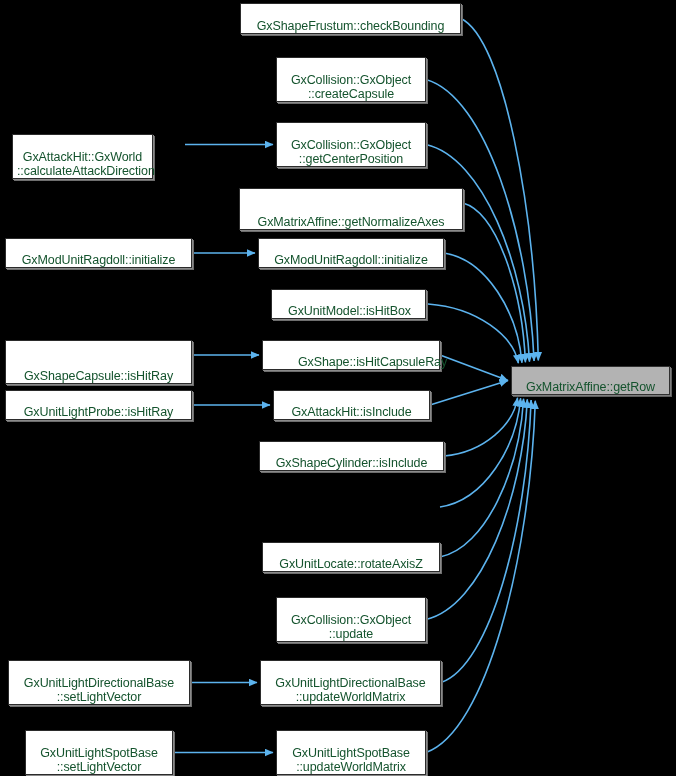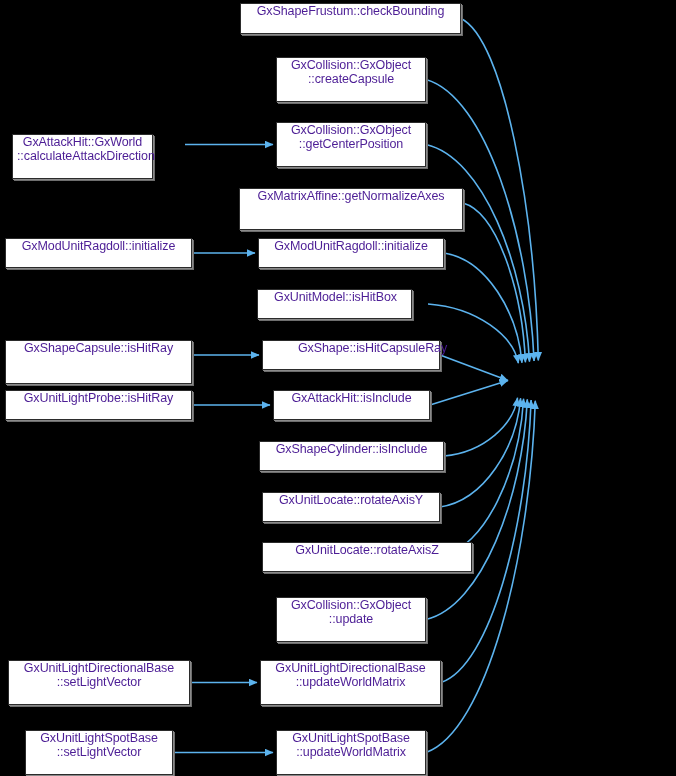--- a/index.html
+++ b/index.html
@@ -28,27 +28,27 @@
     position: absolute;
     left: 0;
     top: 0;
     width: 676px;
     height: 776px;
   }
   .node {
     position: absolute;
     box-sizing: border-box;
     display: flex;
-    align-items: flex-start;
+    align-items: flex-end;
     justify-content: center;
     text-align: center;
     background: #ffffff;
     border: 1px solid #2b2b2b;
     box-shadow: 1px 1px 0 0 #8a8a8a, 2px 2px 0 0 #6e6e6e;
-    color: #4c1d95;
+    color: #14532d;
     font-size: 12.5px;
     line-height: 14px;
     letter-spacing: -0.1px;
     white-space: pre-line;
     padding: 0 4px;
     cursor: pointer;
   }
   .node.target {
     background: #b3b3b3;
     border: 1px solid #303030;
@@ -96,32 +96,32 @@
       <div class="node" style="left: 240px; top: 3px; width: 221px; height: 31px;"><span class="node-label">GxShapeFrustum::checkBounding</span></div>
       <div class="node" style="left: 276px; top: 57px; width: 150px; height: 45px;"><span class="node-label">GxCollision::GxObject
 ::createCapsule</span></div>
       <div class="node" style="left: 12px; top: 134px; width: 141px; height: 45px;"><span class="node-label">GxAttackHit::GxWorld
 ::calculateAttackDirection</span></div>
       <div class="node" style="left: 276px; top: 122px; width: 150px; height: 45px;"><span class="node-label">GxCollision::GxObject
 ::getCenterPosition</span></div>
       <div class="node" style="left: 239px; top: 188px; width: 224px; height: 42px;"><span class="node-label">GxMatrixAffine::getNormalizeAxes</span></div>
       <div class="node" style="left: 5px; top: 238px; width: 187px; height: 30px;"><span class="node-label">GxModUnitRagdoll::initialize</span></div>
       <div class="node" style="left: 258px; top: 238px; width: 186px; height: 30px;"><span class="node-label">GxModUnitRagdoll::initialize</span></div>
-      <div class="node" style="left: 257px; top: 289px; width: 155px; height: 30px; padding-left: 6px;"><span class="node-label">GxUnitModel::isHitBox</span></div>
+      <div class="node" style="left: 271px; top: 289px; width: 155px; height: 30px; padding-left: 6px;"><span class="node-label">GxUnitModel::isHitBox</span></div>
       <div class="node" style="left: 5px; top: 340px; width: 187px; height: 44px;"><span class="node-label">GxShapeCapsule::isHitRay</span></div>
       <div class="node" style="left: 262px; top: 340px; width: 178px; height: 30px; padding-left: 35px;"><span class="node-label">GxShape::isHitCapsuleRay</span></div>
       <div class="node" style="left: 5px; top: 390px; width: 187px; height: 30px;"><span class="node-label">GxUnitLightProbe::isHitRay</span></div>
       <div class="node" style="left: 273px; top: 390px; width: 157px; height: 30px;"><span class="node-label">GxAttackHit::isInclude</span></div>
       <div class="node" style="left: 259px; top: 441px; width: 185px; height: 30px;"><span class="node-label">GxShapeCylinder::isInclude</span></div>
-      <div class="node" style="left: 262px; top: 492px; width: 178px; height: 30px;"><span class="node-label">GxUnitLocate::rotateAxisY</span></div>
-      <div class="node" style="left: 262px; top: 542px; width: 210px; height: 30px;"><span class="node-label">GxUnitLocate::rotateAxisZ</span></div>
+      <div class="node" style="left: 262px; top: 542px; width: 178px; height: 30px;"><span class="node-label">GxUnitLocate::rotateAxisZ</span></div>
       <div class="node" style="left: 276px; top: 597px; width: 150px; height: 45px;"><span class="node-label">GxCollision::GxObject
 ::update</span></div>
       <div class="node" style="left: 8px; top: 660px; width: 182px; height: 45px;"><span class="node-label">GxUnitLightDirectionalBase
 ::setLightVector</span></div>
       <div class="node" style="left: 260px; top: 660px; width: 181px; height: 45px;"><span class="node-label">GxUnitLightDirectionalBase
 ::updateWorldMatrix</span></div>
       <div class="node" style="left: 25px; top: 730px; width: 148px; height: 45px;"><span class="node-label">GxUnitLightSpotBase
 ::setLightVector</span></div>
       <div class="node" style="left: 276px; top: 730px; width: 150px; height: 45px;"><span class="node-label">GxUnitLightSpotBase
 ::updateWorldMatrix</span></div>
+      <div class="node target" style="left: 511px; top: 366px; width: 159px; height: 29px;"><span class="node-label">GxMatrixAffine::getRow</span></div>
     </div>
 </div>
 
 </body></html>

